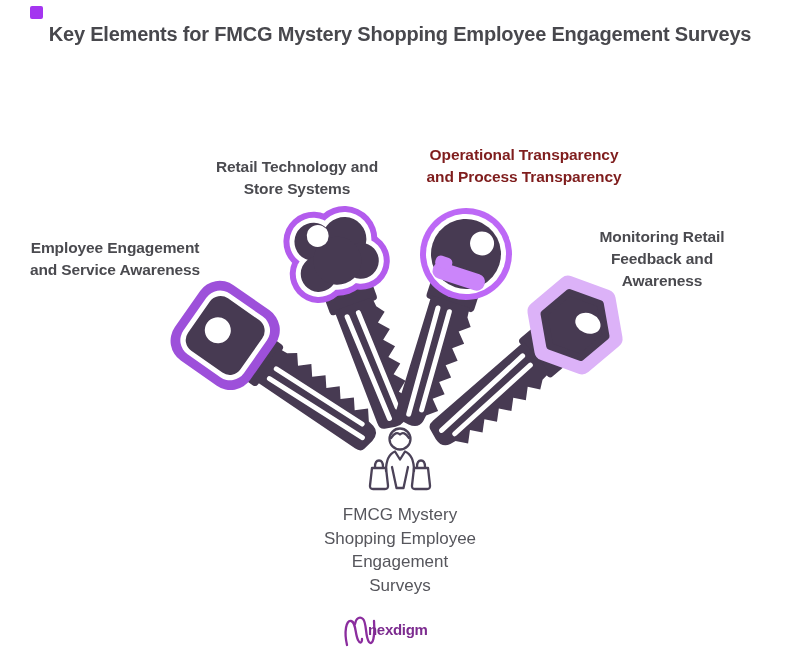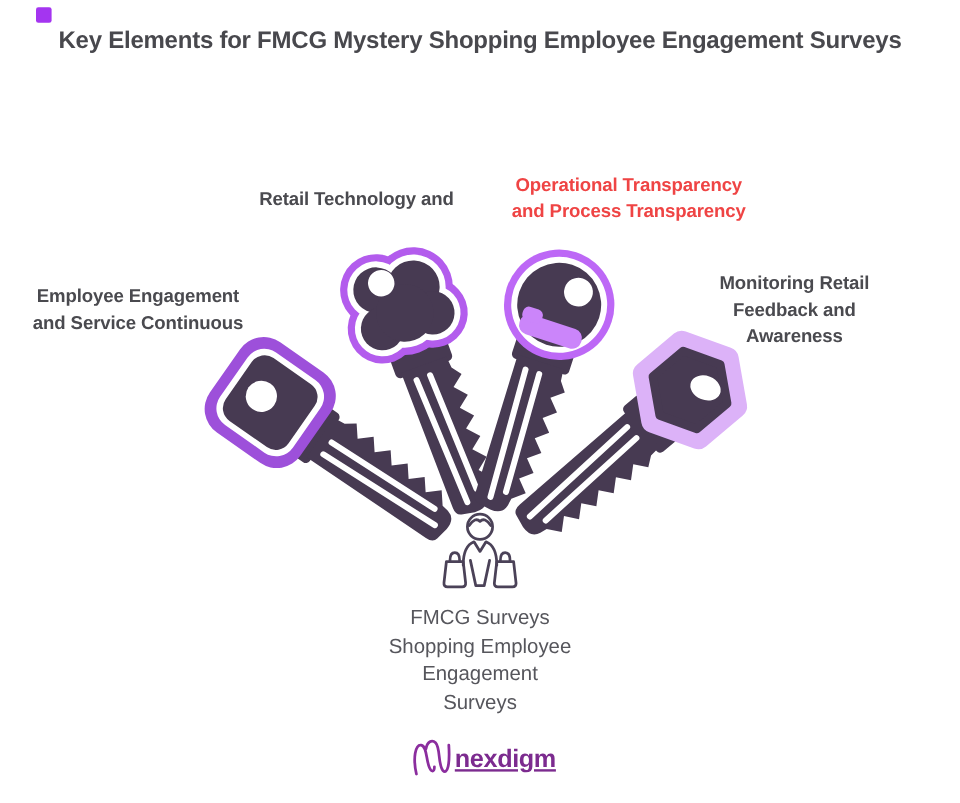--- a/index.html
+++ b/index.html
@@ -10,41 +10,42 @@
          font-size:20px;font-weight:700;letter-spacing:-0.2px;}
   .key-label{position:absolute;text-align:center;font-size:15.5px;font-weight:700;
              line-height:22px;letter-spacing:-0.1px;}
   .key-label div{white-space:nowrap;}
   .label-1{left:115px;top:237px;transform:translateX(-50%);}
   .label-2{left:297px;top:156px;transform:translateX(-50%);}
   .label-3{left:524px;top:144px;transform:translateX(-50%);}
   .label-4{left:662px;top:226px;transform:translateX(-50%);}
   .caption{position:absolute;left:0;top:503px;width:800px;text-align:center;
            font-size:17px;font-weight:400;line-height:23.5px;}
-  .brand-text{position:absolute;left:379px;top:621px;font-size:21px;font-weight:700;
-              letter-spacing:-0.3px;text-decoration:underline;}
+  .brand-text{position:absolute;left:368px;top:621px;font-size:15px;font-weight:700;
+              letter-spacing:-0.3px;}
   svg.art{position:absolute;left:0;top:0;}
 </style>
 </head>
 <body>
 
 <div class="canvas">
 
   <div class="accent-square" style="background:#a435f0;"></div>
 
   <div class="title" style="color:#48484d;">Key Elements for FMCG Mystery Shopping Employee Engagement Surveys</div>
 
   <div class="key-label label-1" style="color:#4a4a4f;text-align:center;">
     <div>Employee Engagement</div>
-    <div>and Service Continuous</div>
+    <div>and Service Awareness</div>
   </div>
   <div class="key-label label-2" style="color:#4a4a4f;">
     <div>Retail Technology and</div>
+    <div>Store Systems</div>
   </div>
-  <div class="key-label label-3" style="color:#ef4444;">
+  <div class="key-label label-3" style="color:#7f1d1d;">
     <div>Operational Transparency</div>
     <div>and Process Transparency</div>
   </div>
   <div class="key-label label-4" style="color:#4a4a4f;">
     <div>Monitoring Retail</div>
     <div>Feedback and</div>
     <div>Awareness</div>
   </div>
 
   <svg class="art" width="800" height="669" viewBox="0 0 800 669">
@@ -127,21 +128,21 @@
       <path d="M 417,467 Q 417,460.5 421,460.5 Q 425,460.5 425,467"></path>
     </g>
 
     <g fill="none" stroke-width="2.3" stroke-linecap="round" stroke="#8b2d9e">
       <path d="M 347,645 C 344,632 346,620 351,621 C 356,622 355,634 358,640 C 360,644 362,643 362,639"></path>
       <path d="M 355,624 C 356,618 360,616 363,619 C 367,623 365,637 369,642 C 373,646 375,637 374,621"></path>
     </g>
   </svg>
 
   <div class="caption" style="color:#56565c;">
-    <div>FMCG Surveys</div>
+    <div>FMCG Mystery</div>
     <div>Shopping Employee</div>
     <div>Engagement</div>
     <div>Surveys</div>
   </div>
 
   <div class="brand-text" style="color:#7c2b8f;">nexdigm</div>
 
 </div>
 
 </body></html>

